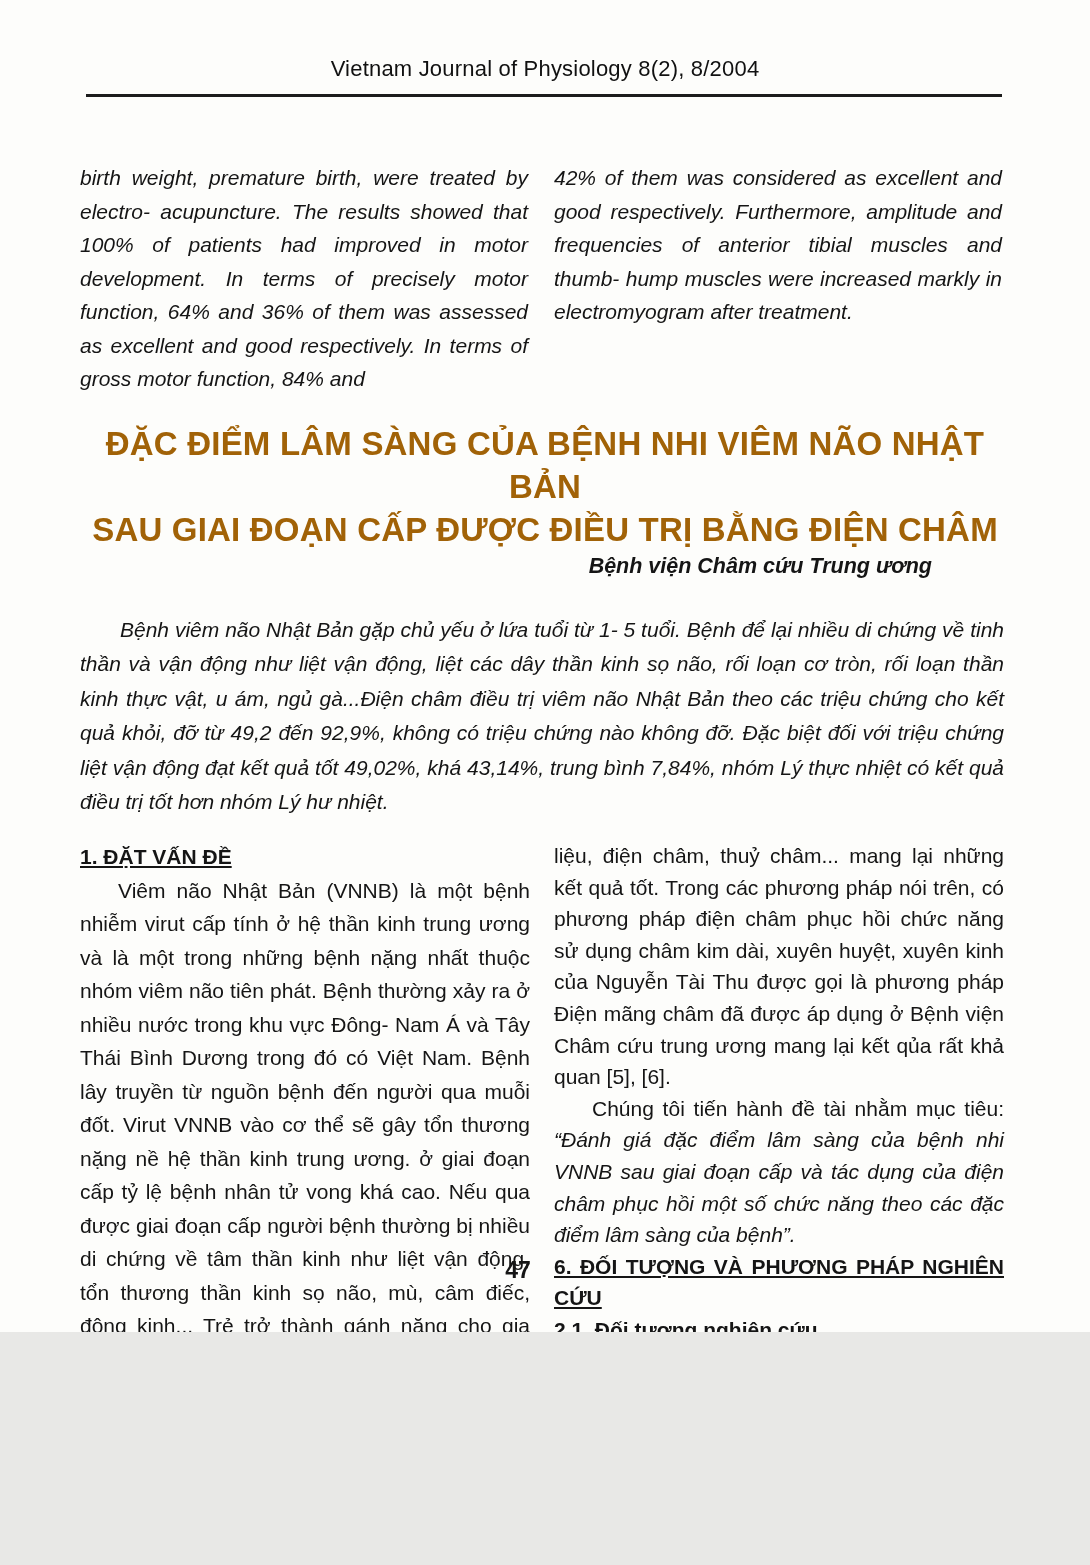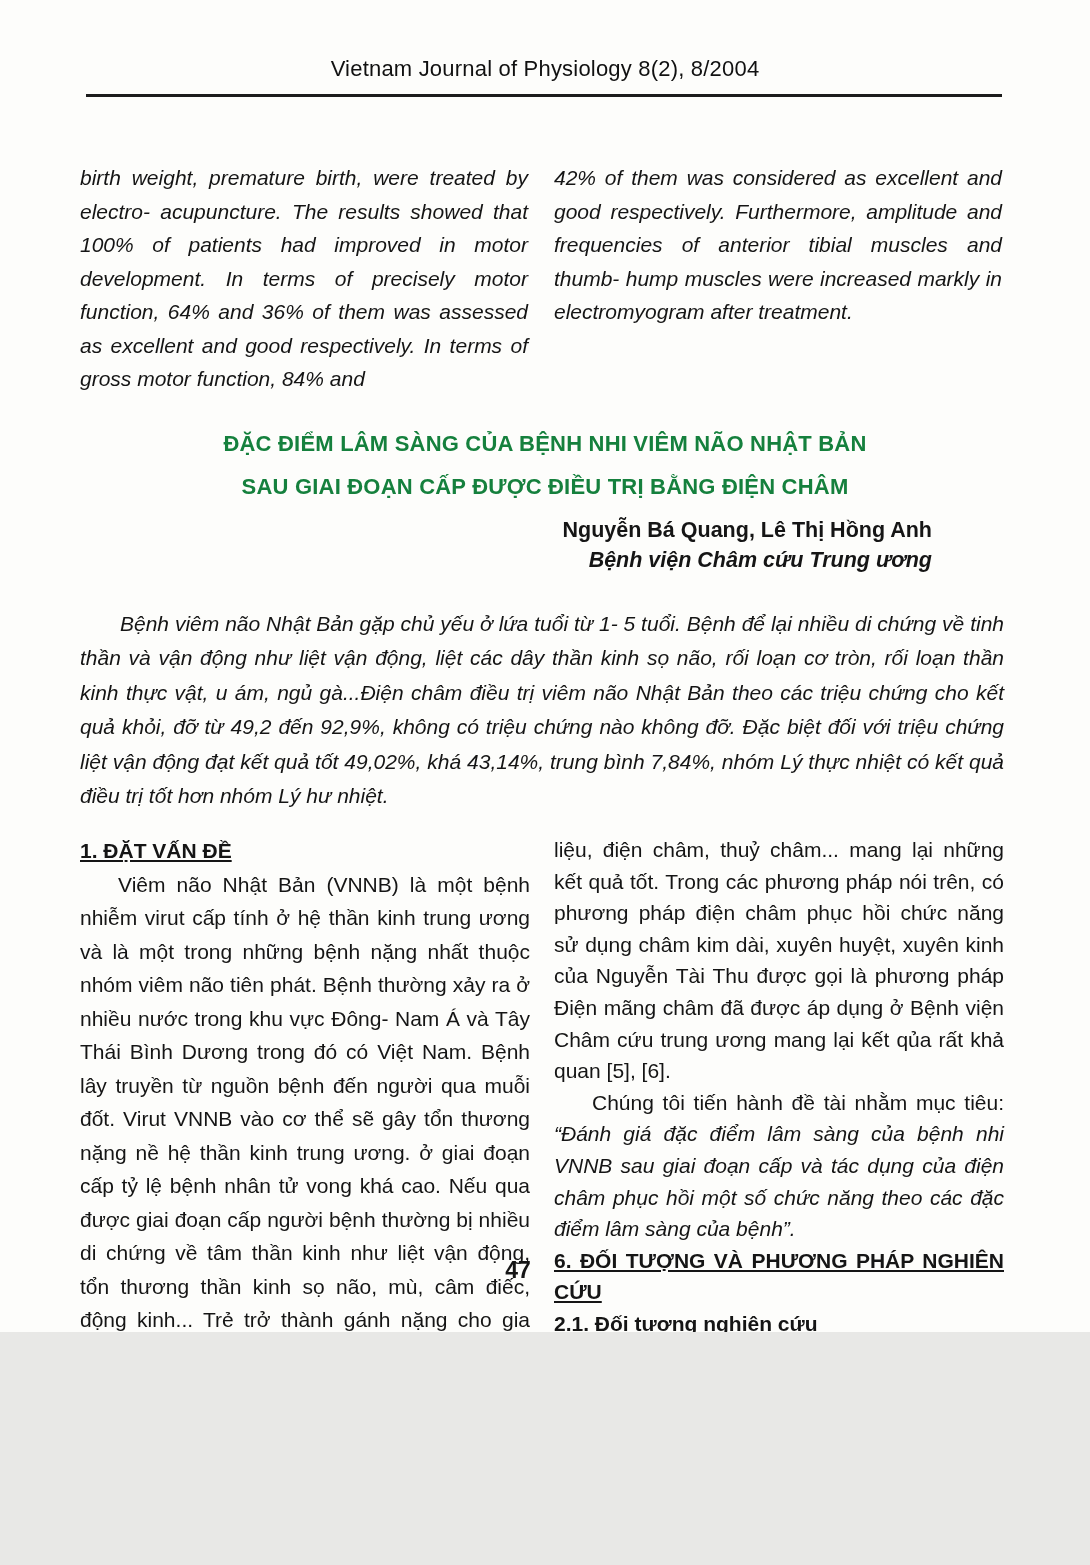--- a/index.html
+++ b/index.html
@@ -37,24 +37,24 @@
     font-style: italic;
     font-size: 21px;
     line-height: 33.5px;
     text-align: justify;
   }
   .abstract-en .col { flex: 1; }
 
   
   .title-block { margin: 26px 80px 0 80px; text-align: center; }
   .article-title {
-    font-size: 22px;
+    font-size: 33px;
     font-weight: bold;
     line-height: 43px;
-    color: #15803d;
+    color: #a16207;
     letter-spacing: 0.2px;
   }
   .authors {
     margin-top: 7px;
     margin-right: 78px;
     text-align: right;
     font-size: 21.5px;
     font-weight: bold;
     line-height: 30px;
   }
@@ -125,21 +125,20 @@
   <div class="abstract-en">
     <div class="col">birth weight, premature birth, were treated by electro- acupuncture. The results showed that 100% of patients had improved in motor development. In terms of precisely motor function, 64% and 36% of them was assessed as excellent and good respectively. In terms of gross motor function, 84% and</div>
     <div class="col">42% of them was considered as excellent and good respectively. Furthermore, amplitude and frequencies of anterior tibial muscles and thumb- hump muscles were increased markly in electromyogram after treatment.</div>
   </div>
 
   <div class="title-block">
     <div class="article-title">
       <div>ĐẶC ĐIỂM  LÂM SÀNG CỦA BỆNH NHI VIÊM NÃO NHẬT BẢN</div>
       <div>SAU GIAI ĐOẠN CẤP ĐƯỢC ĐIỀU TRỊ BẰNG ĐIỆN CHÂM</div>
     </div>
-    <div class="authors">Nguyễn Bá Quang, Lê Thị Hồng Anh</div>
     <div class="affiliation">Bệnh viện Châm cứu Trung ương</div>
   </div>
 
   <p class="abstract-vi">Bệnh viêm não Nhật Bản gặp chủ yếu ở lứa tuổi từ 1- 5 tuổi. Bệnh để lại nhiều di chứng về tinh thần và vận động như liệt vận động, liệt các dây thần kinh sọ não, rối loạn cơ tròn, rối loạn thần kinh thực vật, u ám, ngủ gà...Điện châm điều trị viêm não Nhật Bản theo các triệu chứng cho kết quả khỏi, đỡ từ 49,2 đến 92,9%, không có triệu chứng nào không đỡ. Đặc biệt đối với triệu chứng liệt vận động đạt kết quả tốt 49,02%, khá 43,14%, trung bình 7,84%, nhóm Lý thực nhiệt có kết quả điều trị tốt hơn nhóm Lý hư nhiệt.</p>
 
   <div class="body-cols">
 
     <div class="bcol col-left">
       <div class="sec-heading">1. ĐẶT VẤN ĐỀ</div>
       <p class="indent">Viêm não Nhật Bản (VNNB) là một bệnh nhiễm virut cấp tính ở hệ thần kinh trung ương và là một trong những bệnh nặng nhất thuộc nhóm viêm não tiên phát. Bệnh thường xảy ra ở nhiều nước trong khu vực Đông- Nam Á và Tây Thái Bình Dương trong đó có Việt Nam. Bệnh lây truyền từ nguồn bệnh đến người qua muỗi đốt. Virut VNNB vào cơ thể sẽ gây tổn thương nặng nề hệ thần kinh trung ương. ở giai đoạn cấp tỷ lệ bệnh nhân tử vong khá cao. Nếu qua được giai đoạn cấp người bệnh thường bị nhiều di chứng về tâm thần kinh như liệt vận động, tổn thương thần kinh sọ não, mù, câm điếc, động kinh... Trẻ trở thành gánh nặng cho gia đình và xã hội. Có nhiều công trình nghiên cứu phục hồi chức năng cho trẻ sau viêm não như tập luyện, vật lý trị</p>

